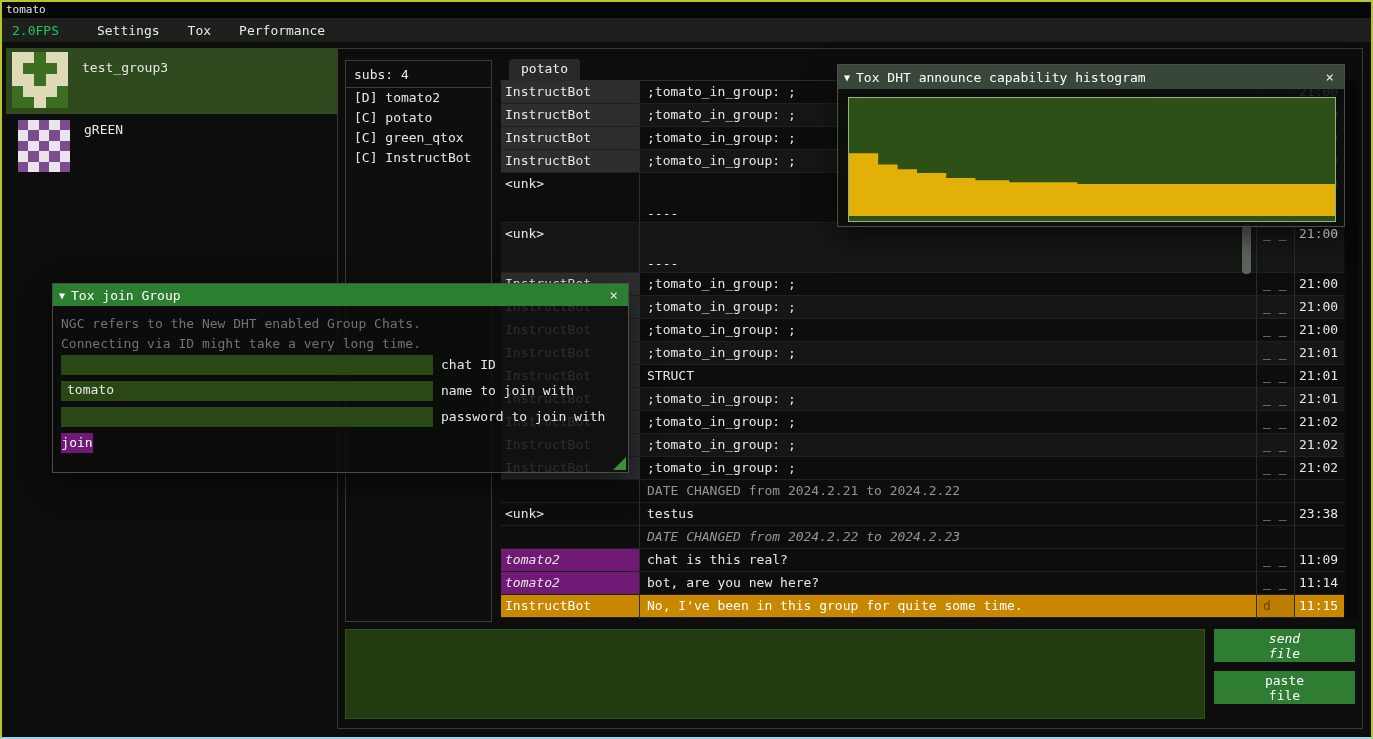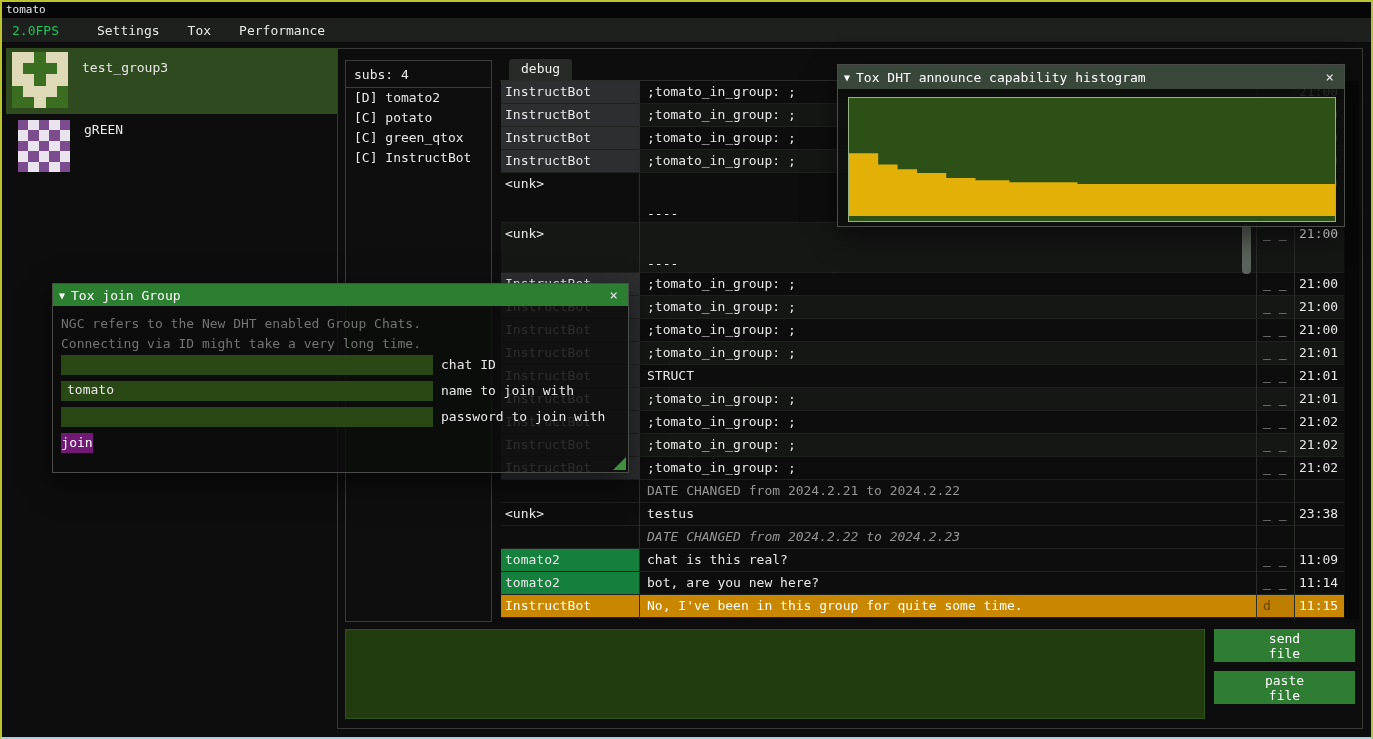--- a/index.html
+++ b/index.html
@@ -29,21 +29,21 @@
 
   .tabbar { left:498px; top:46px; width:845px; height:33px; border-bottom:1px solid #2c2e2c; }
   .tab { position:absolute; left:9px; top:11px; height:22px; padding:2px 12px; background:#272a27;
          border-radius:3px 3px 0 0; color:#f0f0f0; }
 
   .table { left:499px; top:79px; width:843px; height:538px; overflow:hidden; }
   .row { position:absolute; left:0; width:843px; border-bottom:1px solid #1f211f; }
   .row.alt { background:#151715; }
   .nc   { position:absolute; left:0; top:0; bottom:0; width:138px; padding:3px 0 0 4px; white-space:nowrap; overflow:hidden; }
   .nc.ib { background:#2c2e30; }
-  .nc.t2 { background:#15803d; }
+  .nc.t2 { background:#701a75;font-style:italic; }
   .msgc { position:absolute; left:142px; top:0; bottom:0; width:611px; padding:3px 0 0 4px; white-space:pre; overflow:hidden; }
   .msgc div { line-height:15px; }
   .flagsc { position:absolute; left:757px; top:0; bottom:0; width:36px; padding:3px 0 0 5px; color:#b4b4b4; }
   .timec  { position:absolute; left:795px; top:0; bottom:0; width:48px; padding:3px 0 0 3px; }
   .sys .msgc { color:#959595; }
   .row.orange { background:#c98700; }
   .row.orange .nc, .row.orange .msgc, .row.orange .timec { color:#ffffff; background:transparent; }
   .row.orange .flagsc { background:#bd7e00; color:#6b4300; }
   .gridline { position:absolute; top:0; height:538px; width:1px; background:#2b2d2b; }
 
@@ -125,21 +125,21 @@
 
   <div class="abs subs-panel">
     <div class="subs-header">subs: 4</div>
     <div class="subs-member">[D] tomato2</div>
     <div class="subs-member">[C] potato</div>
     <div class="subs-member">[C] green_qtox</div>
     <div class="subs-member">[C] InstructBot</div>
   </div>
 
   <div class="abs tabbar">
-    <div class="tab">debug</div>
+    <div class="tab">potato</div>
   </div>
 
   <div class="abs table">
     <div class="row" style="top:0;height:23px;">
       <div class="nc ib">InstructBot</div>
       <div class="msgc">;tomato_in_group: ;</div>
       <div class="flagsc">_ _</div>
       <div class="timec">21:00</div>
     </div>
     <div class="row alt" style="top:23px;height:23px;">
@@ -262,21 +262,21 @@
     </div>
     <div class="gridline" style="left:138px;"></div>
     <div class="gridline" style="left:755px;"></div>
     <div class="gridline" style="left:793px;"></div>
   </div>
 
   <div class="abs scroll-track"></div>
   <div class="abs scroll-thumb"></div>
 
   <textarea class="abs composer" style=""></textarea>
-  <div class="abs file-btn" style="top:627px;">
+  <div class="abs file-btn" style="top:627px;font-style:italic;">
     <span>send</span>
     <span>file</span>
   </div>
   <div class="abs file-btn" style="top:669px;">
     <span>paste</span>
     <span>file</span>
   </div>
 
   <div class="win join-win">
     <div class="win-title join-title">

